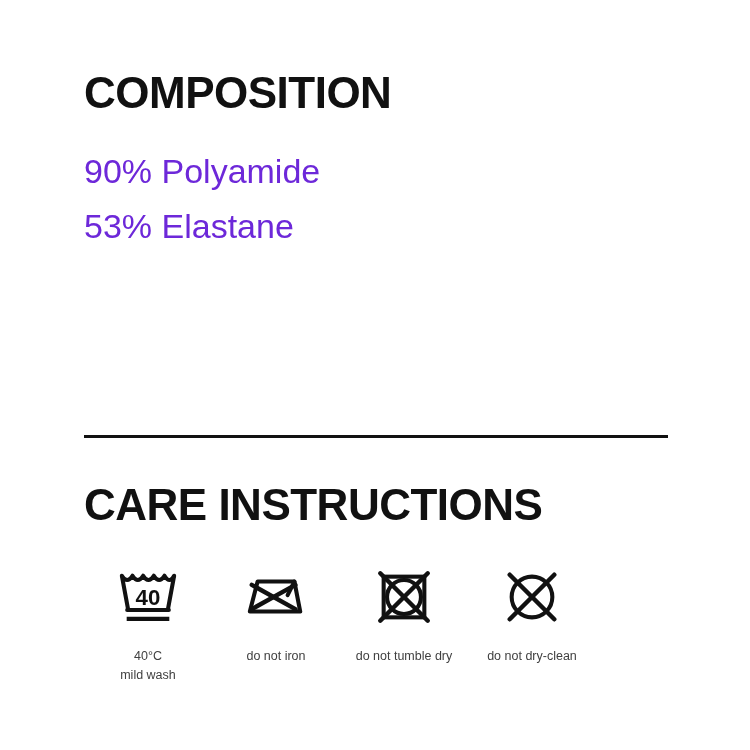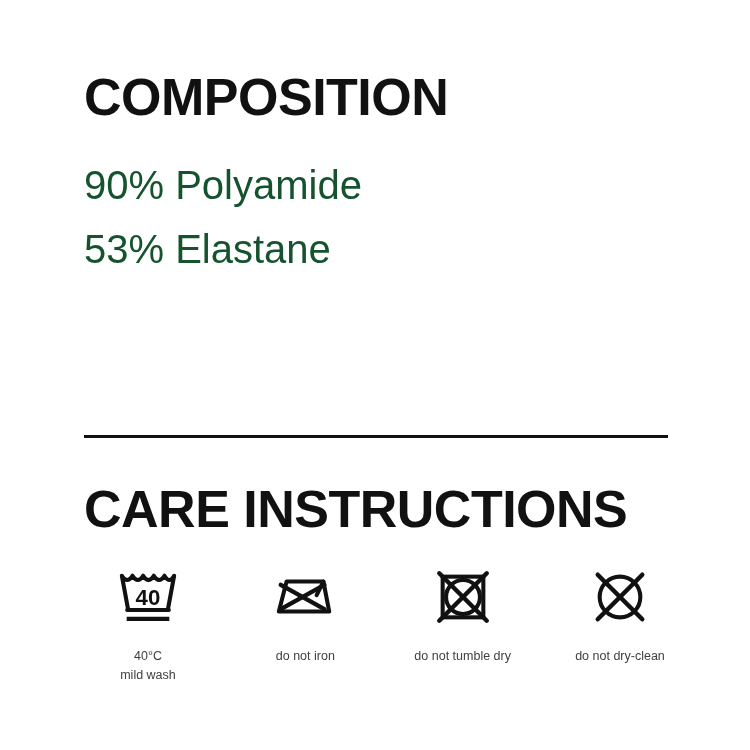--- a/index.html
+++ b/index.html
@@ -29,40 +29,40 @@
   
   .composition-section {
     position: absolute;
     left: 84px;
     top: 70px;
     width: 600px;
   }
   .section-heading {
     font-family: "Liberation Sans", sans-serif;
     font-weight: 700;
-    font-size: 52px;
+    font-size: 44px;
     line-height: 1.05;
     letter-spacing: -0.5px;
     color: #111111;
     margin: 0;
     white-space: nowrap;
   }
   .composition-list {
     margin: 0;
     padding: 0;
     list-style: none;
     margin-top: 28px;
   }
   .composition-list li {
     font-family: "Liberation Sans", sans-serif;
     font-weight: 300;
-    font-size: 40px;
+    font-size: 34px;
     line-height: 1.62;
     letter-spacing: 0px;
-    color: #14532d;
+    color: #6d28d9;
     white-space: nowrap;
   }
 
   
   .divider {
     position: absolute;
     left: 84px;
     top: 435px;
     width: 584px;
     height: 3px;
@@ -77,21 +77,20 @@
     width: 600px;
   }
 
   .symbol-row {
     position: absolute;
     left: 84px;
     top: 566px;
     width: 600px;
     display: flex;
     align-items: flex-start;
-    justify-content: space-between;
   }
   .symbol-cell {
     width: 128px;
     display: flex;
     flex-direction: column;
     align-items: center;
   }
   .symbol-art {
     width: 62px;
     height: 62px;

